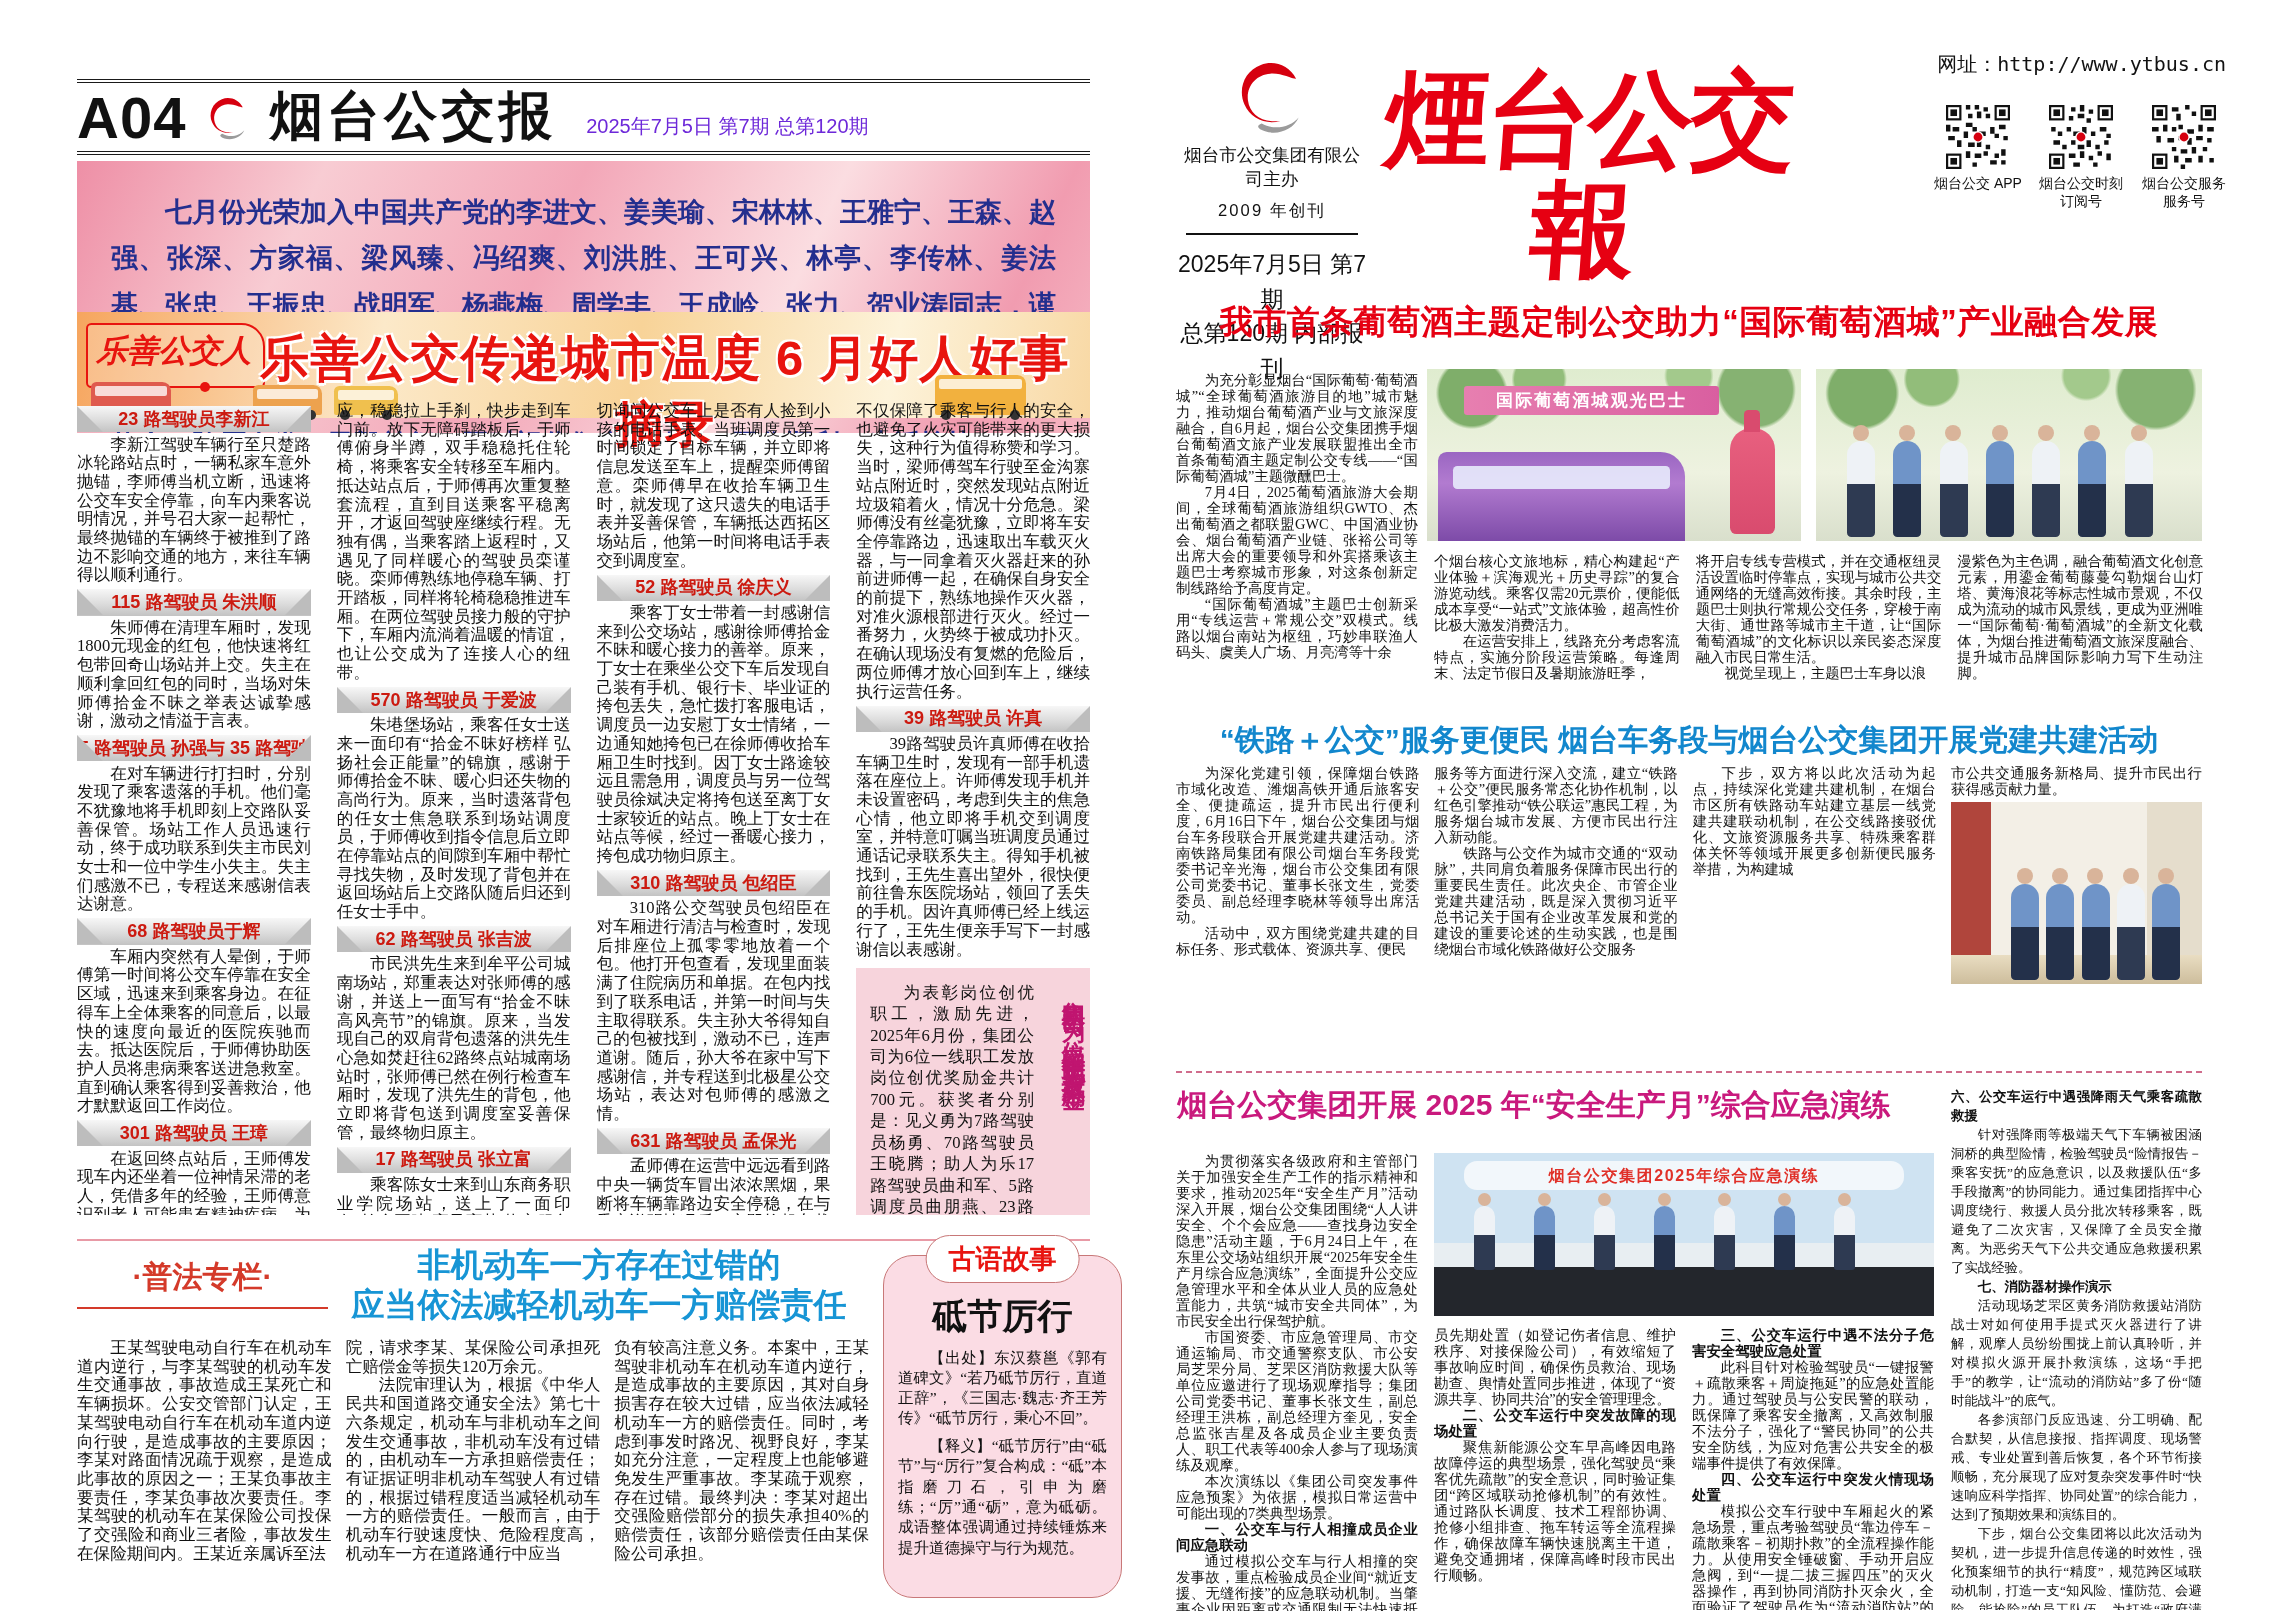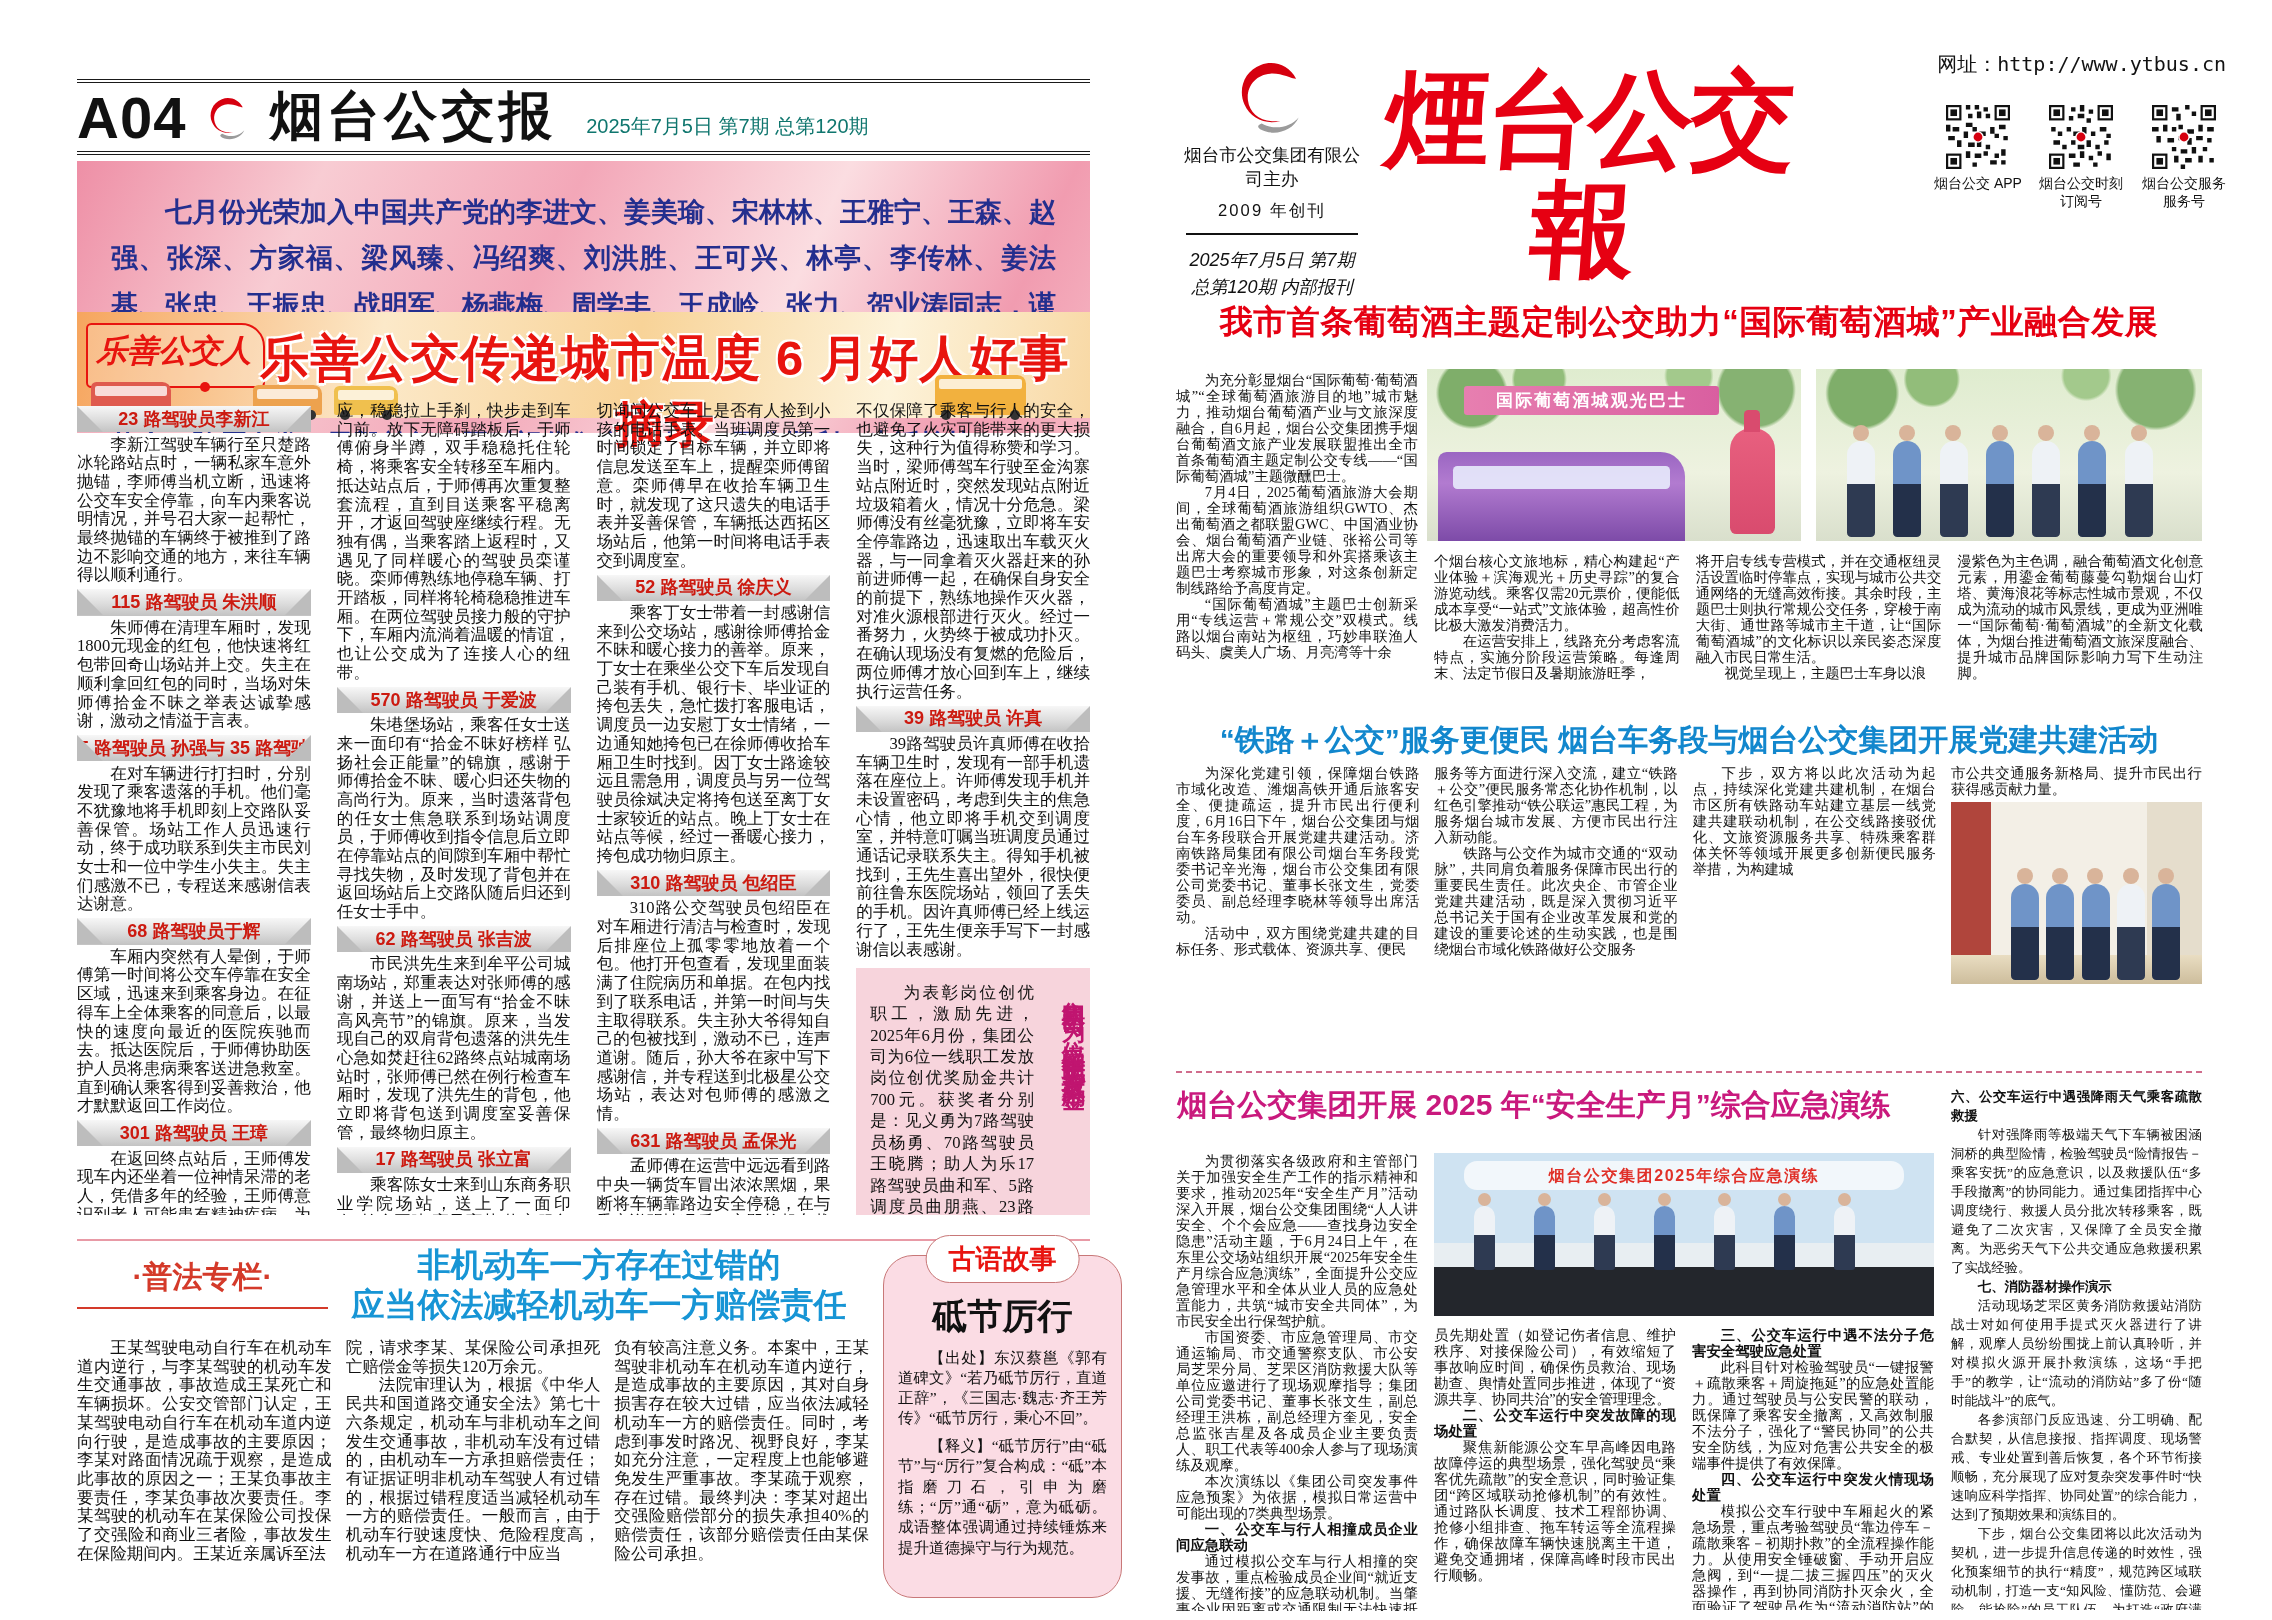--- a/index.html
+++ b/index.html
@@ -8,21 +8,21 @@
   .page{position:absolute;top:0;height:1621px;width:1136px;overflow:hidden;background:#fff;}
   #pageL{left:0;} #pageR{left:1136px;}
 
   
   .lp-head{position:absolute;left:77px;top:79px;width:1013px;height:76px;
     border-top:4.8px double #1a1a1a;border-bottom:4.8px double #1a1a1a;
     display:flex;align-items:center;gap:16px;font-family:"Liberation Sans",sans-serif;box-sizing:border-box;}
   .lp-page-no{font-size:58px;font-weight:900;letter-spacing:1.1px;}
   .lp-logo{width:51px;height:51px;flex:0 0 auto;}
   .lp-name{font-size:53px;font-weight:900;letter-spacing:4.3px;}
-  .lp-issue{font-size:20px;margin-left:14px;margin-top:18px;color:#0f766e;}
+  .lp-issue{font-size:20px;margin-left:14px;margin-top:18px;color:#6d28d9;}
 
   .lp-banner{position:absolute;left:77px;top:161px;width:1013px;height:272px;box-sizing:border-box;
     padding:28px 34px 16px 34px;overflow:hidden;
     background:linear-gradient(115deg,#ee8fa6 0%,#f8ccd3 22%,#f3a7b8 45%,#fbdde1 68%,#f19cb0 88%,#f6b8c4 100%);}
   .lp-banner-text{color:#232e8e;font-weight:bold;font-size:27px;line-height:1.72;
     text-align:justify;text-indent:2em;font-family:"Liberation Sans",sans-serif;margin:0;}
 
   .gn-band{position:absolute;left:77px;top:312px;width:1013px;height:106px;overflow:visible;
     background:linear-gradient(100deg,#f6a55e 0%,#fce9c9 30%,#f8d398 55%,#fdf3da 80%,#f8d8a4 100%);}
   .gn-logo{position:absolute;left:8.6px;top:10.7px;padding:5.3px 11.8px 14px 8.6px;
@@ -76,21 +76,21 @@
     color:#e8140f;font-size:27px;font-weight:bold;font-family:"Liberation Sans",sans-serif;white-space:nowrap;}
   .idiom-title{text-align:center;font-size:35px;font-weight:bold;margin:37px 0 3.2px;}
   .idiom p{font-size:15.5px;line-height:20.3px;margin:7.5px 14px;text-indent:2em;text-align:justify;}
 
   
   .rp-info{position:absolute;left:40px;top:53px;width:192px;text-align:center;font-family:"Liberation Sans",sans-serif;}
   .rp-logo{width:96px;height:86px;}
   .rp-org{font-size:17.6px;margin-top:2.1px;}
   .rp-founded{font-size:16.6px;margin-top:8.6px;letter-spacing:2.1px;}
   .rp-hr{border-top:2.1px solid #111;margin:11.8px 9.6px;}
-  .rp-date{font-size:18px;line-height:1.5;font-style:italic;}
+  .rp-date{font-size:23px;line-height:1.5;}
   .rp-mast{position:absolute;left:230px;top:64px;width:438px;text-align:center;
     color:#e60012;font-size:105px;font-weight:900;line-height:1.05;
     font-family:"DejaVu Serif",serif;transform:skewX(-4deg);letter-spacing:-3.2px;}
   .rp-web{position:absolute;right:46px;top:51px;font-size:20px;font-family:"DejaVu Sans Mono",monospace;}
   .rp-qrs{position:absolute;right:43px;top:105px;display:flex;gap:13px;}
   .qr{width:90px;text-align:center;}
   .qr svg{width:64px;height:64px;}
   .qr-label{font-size:14px;line-height:1.25;margin-top:4.3px;font-family:"Liberation Sans",sans-serif;}
 
   .h1{position:absolute;left:40px;top:300px;width:1026px;text-align:center;

